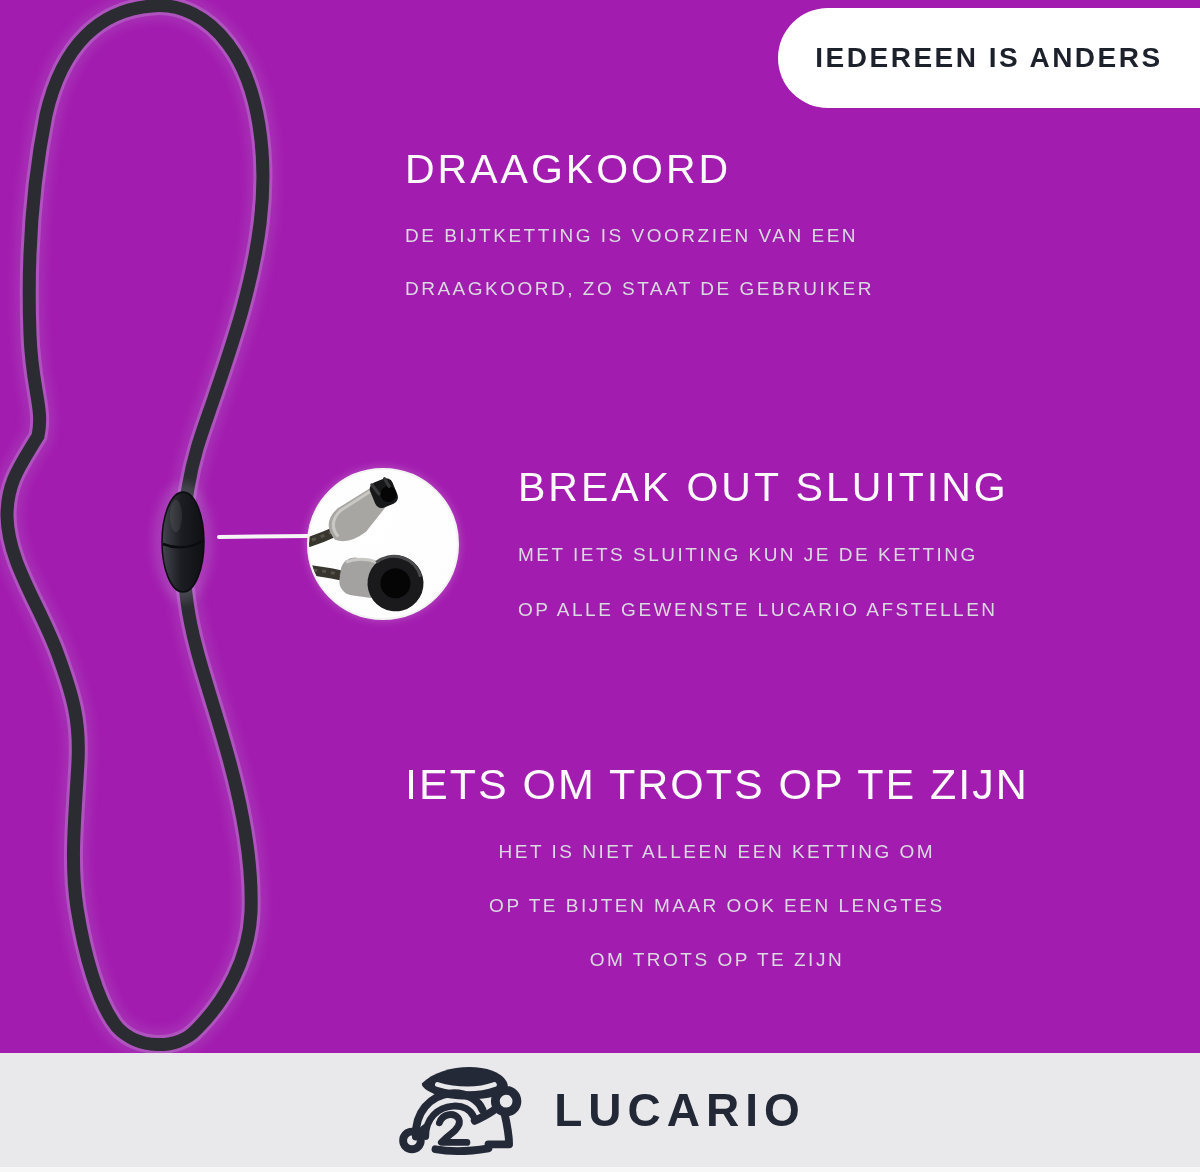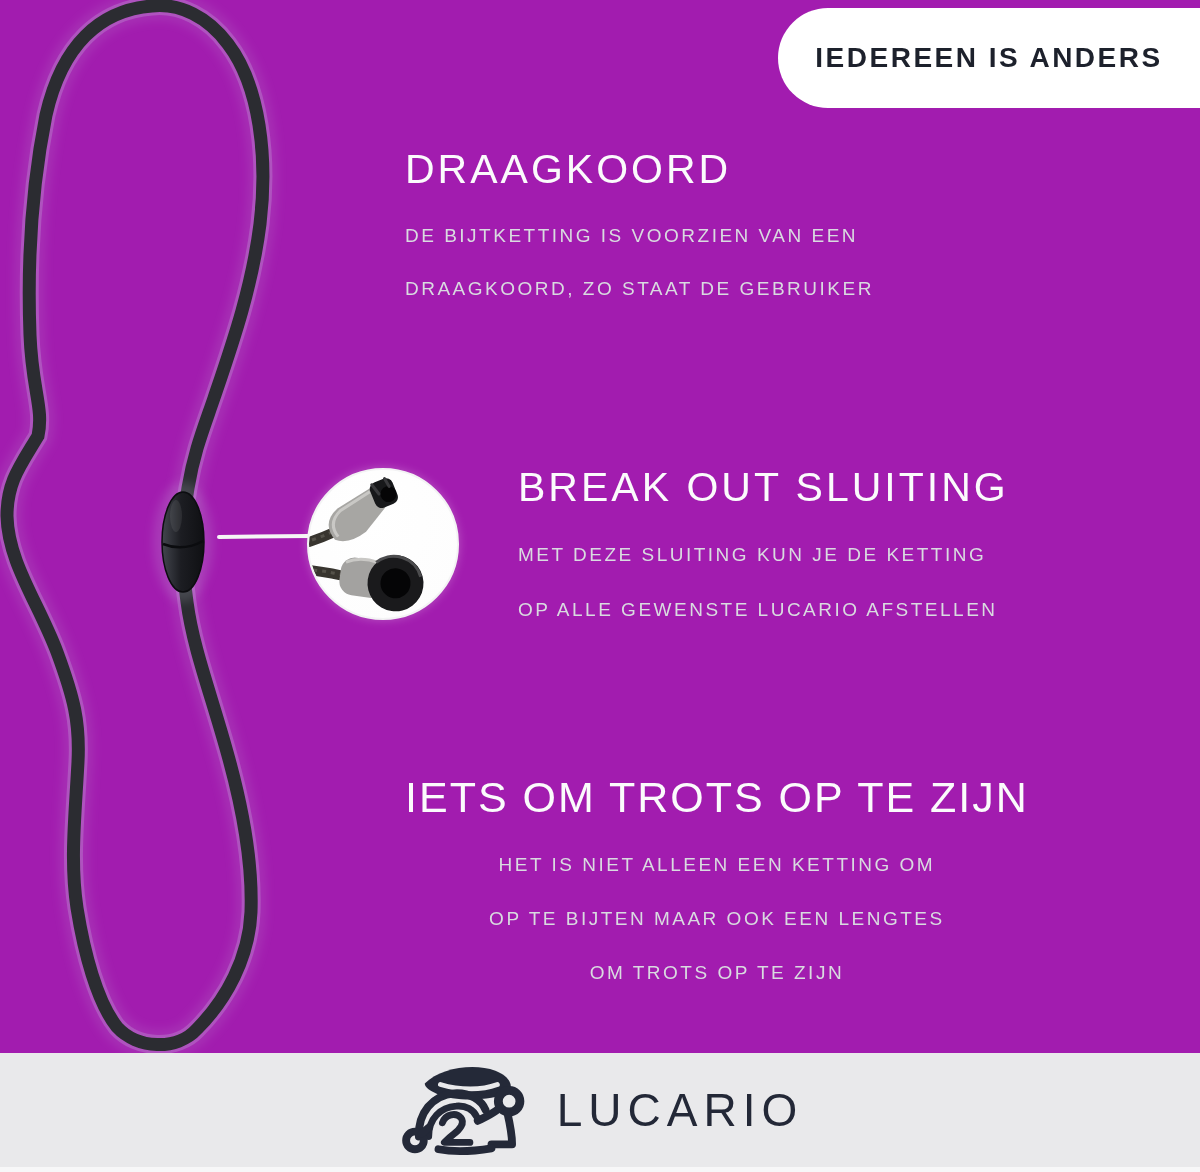--- a/index.html
+++ b/index.html
@@ -26,30 +26,30 @@
   }
   .sec .body{margin-top:16px;}
   .sec .line{
     color:#d9dbe0;font-size:19px;font-weight:400;letter-spacing:2.5px;
     line-height:53px;white-space:nowrap;
   }
   .s1{left:405px;top:146px;}
   .s2{left:482px;top:464px;margin-left:36px;}
   .s2 .line{line-height:55px;}
   .s3{left:405px;top:760px;}
-  .s3 h2{font-size:43px;letter-spacing:2px;margin-top:13px;}
+  .s3 h2{font-size:43px;letter-spacing:2px;}
   .s3 .line{line-height:54px;text-align:center;}
   
   .footer{
     position:absolute;left:0;bottom:0;width:1200px;height:119px;
     background:#e9e9eb;border-bottom:5px solid #f7f7f8;box-sizing:border-box;
     display:flex;align-items:center;justify-content:center;gap:26px;
   }
   .brand{
-    color:#232837;font-weight:400;font-size:46px;letter-spacing:6px;white-space:nowrap;
+    color:#232837;font-weight:700;font-size:46px;letter-spacing:6px;white-space:nowrap;
   }
 </style>
 </head>
 <body>
 
 <div class="canvas">
 
   <svg class="art" width="1200" height="1053" viewBox="0 0 1200 1053">
     <defs>
       <filter id="glow" x="-60%" y="-60%" width="220%" height="220%">
@@ -139,21 +139,21 @@
     <h2>DRAAGKOORD</h2>
     <div class="body">
       <div class="line">DE BIJTKETTING IS VOORZIEN VAN EEN</div>
       <div class="line">DRAAGKOORD, ZO STAAT DE GEBRUIKER</div>
     </div>
   </section>
 
   <section class="sec s2">
     <h2>BREAK OUT SLUITING</h2>
     <div class="body">
-      <div class="line">MET DEZE SLUITING KUN JE DE KETTING</div>
+      <div class="line">MET IETS SLUITING KUN JE DE KETTING</div>
       <div class="line">OP ALLE GEWENSTE LUCARIO AFSTELLEN</div>
     </div>
   </section>
 
   <section class="sec s3">
     <h2>IETS OM TROTS OP TE ZIJN</h2>
     <div class="body">
       <div class="line">HET IS NIET ALLEEN EEN KETTING OM</div>
       <div class="line">OP TE BIJTEN MAAR OOK EEN LENGTES</div>
       <div class="line">OM TROTS OP TE ZIJN</div>

